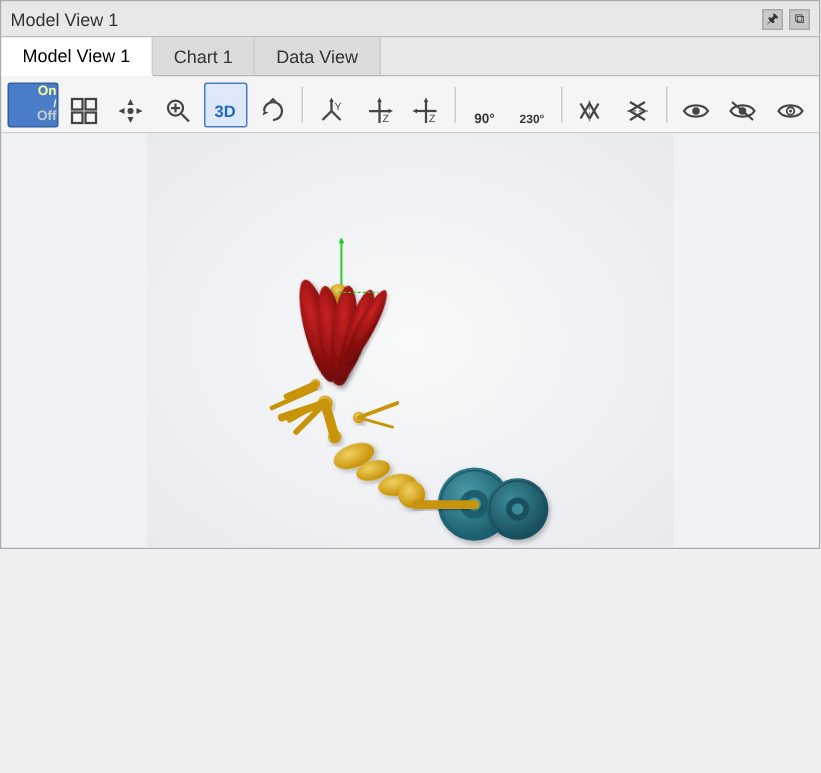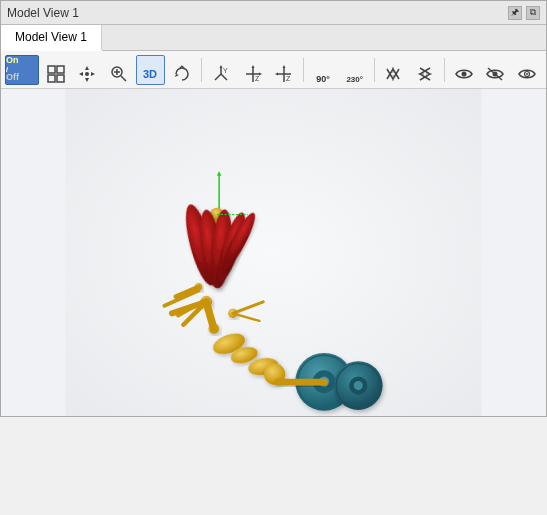--- a/index.html
+++ b/index.html
@@ -7,21 +7,21 @@
       width: 547px;
       height: 515px;
       background: #f0f0f0;
       font-family: 'Segoe UI', Arial, sans-serif;
       font-size: 12px;
       overflow: hidden;
     }
 
     .window {
       width: 547px;
-      height: 417px;
+      height: 366px;
       background: #fff;
       border: 1px solid #aaa;
       display: flex;
       flex-direction: column;
     }
 
     .title-bar {
       background: #e8e8e8;
       border-bottom: 1px solid #bbb;
       height: 24px;
@@ -119,21 +119,21 @@
     .toolbar-btn.active {
       background: #dde8f8;
       border-color: #4a7cc7;
     }
 
     .on-off-btn {
       width: 34px;
       height: 30px;
       display: flex;
       flex-direction: column;
-      align-items: flex-start;
+      align-items: flex-end;
       justify-content: center;
       background: #4a7cc7;
       border: 1px solid #3060a0;
       cursor: pointer;
       border-radius: 2px;
       color: white;
       font-size: 9px;
       font-weight: bold;
       line-height: 1.1;
     }
@@ -183,20 +183,26 @@
     </div>
     <div class="title-bar-controls">
       <div class="title-btn">🖈</div>
       <div class="title-btn">⧉</div>
     </div>
   </div>
 
   <div class="tabs-row">
     <div class="tab active">
       <span>Model View 1</span>
+    </div>
+    <div class="tab">
+      <span>Chart 1</span>
+    </div>
+    <div class="tab">
+      <span>Data View</span>
     </div>
   </div>
 
   <div class="toolbar">
 
     <div class="on-off-btn">
       <span class="on-text">On</span>
       <span class="slash">/</span>
       <span class="off-text">Off</span>
     </div>

